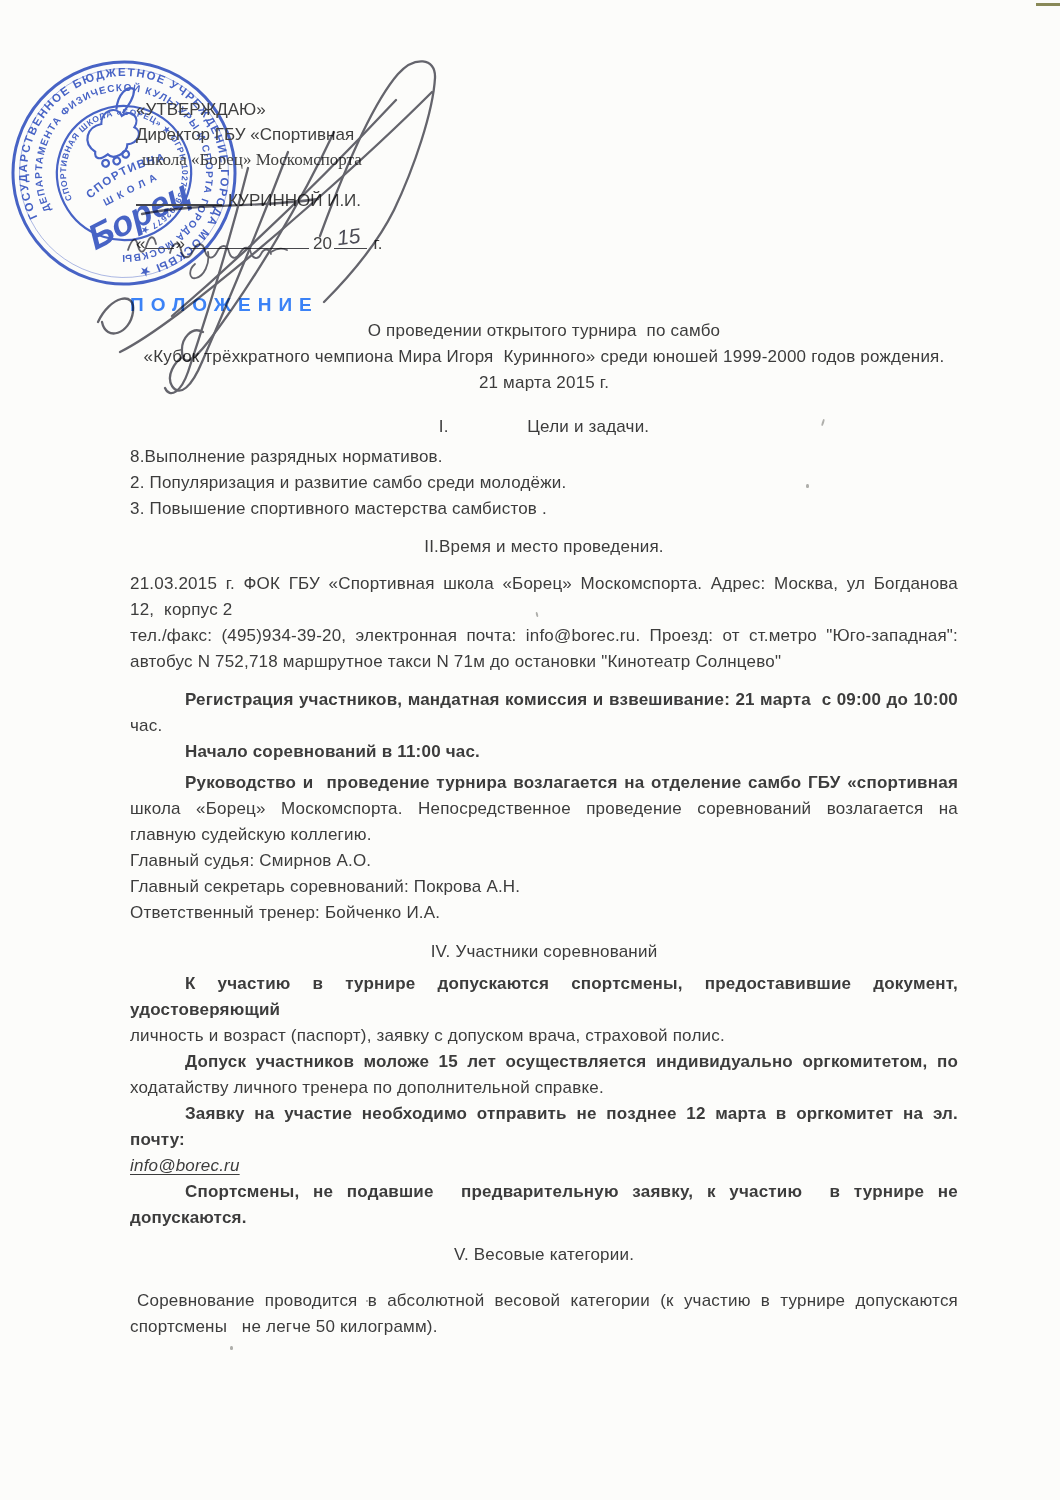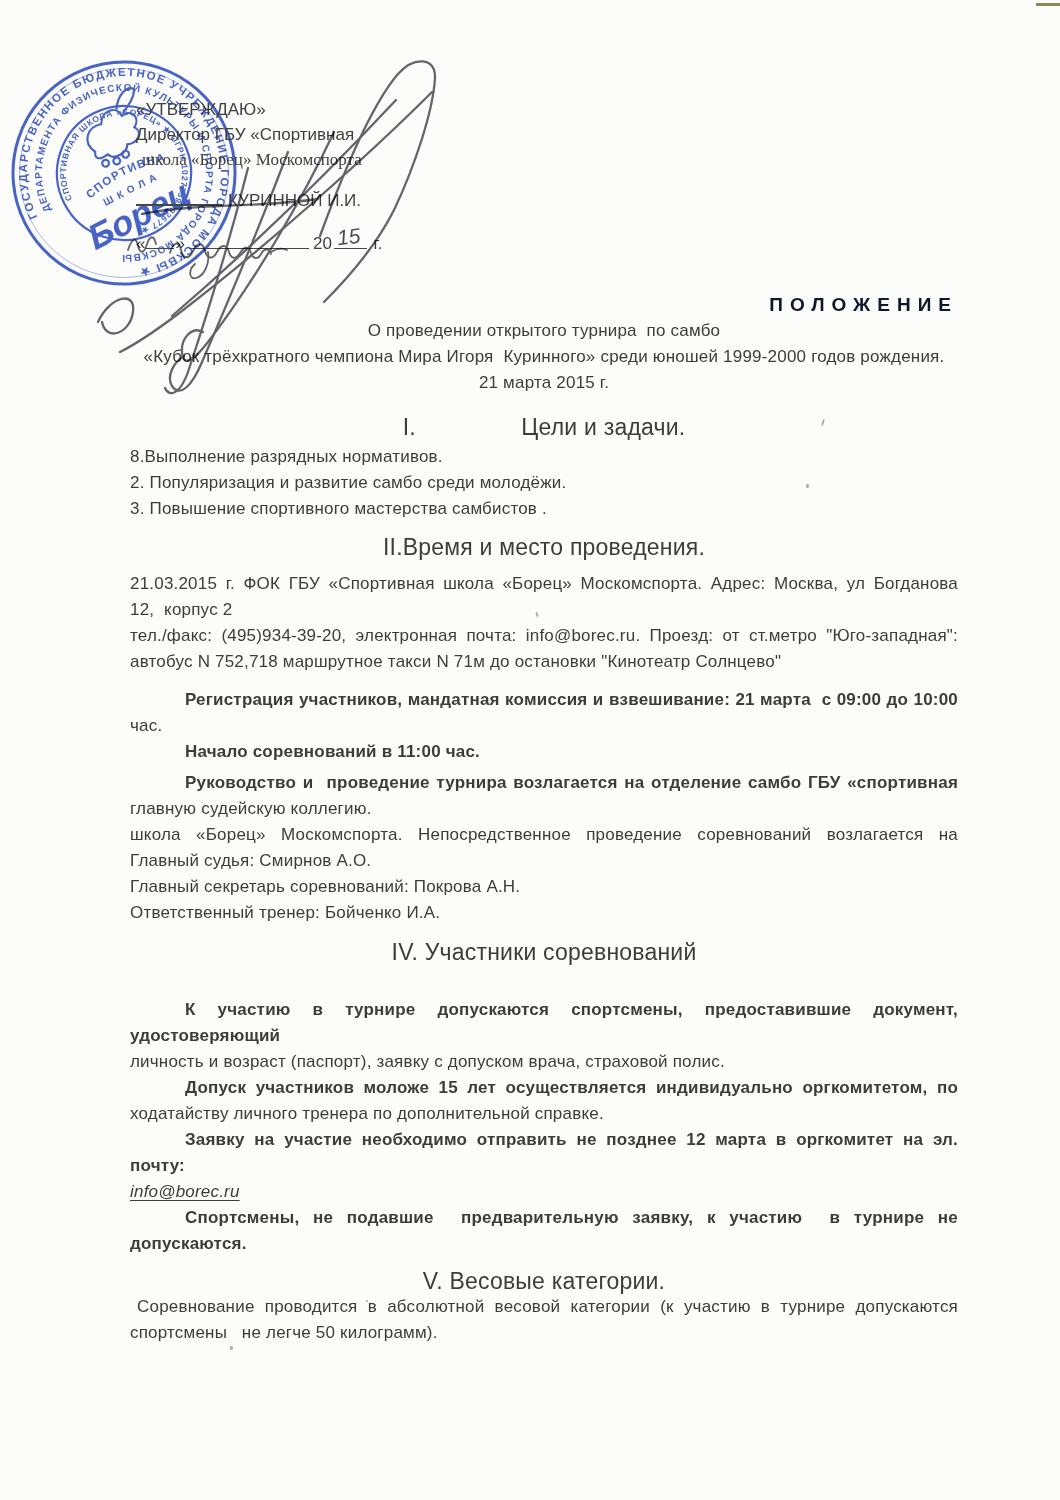--- a/index.html
+++ b/index.html
@@ -26,39 +26,39 @@
 
   
   .stamp{position:absolute;left:8px;top:57px;width:232px;height:232px;z-index:2;mix-blend-mode:multiply;opacity:.88;}
   .stamp svg{filter:blur(.3px);}
 
   
   .signature-svg{position:absolute;left:0;top:0;width:1060px;height:1500px;z-index:4;pointer-events:none;mix-blend-mode:multiply;}
 
   
   .doc{position:absolute;left:130px;top:292px;width:828px;z-index:3;font-size:17px;line-height:26px;letter-spacing:.2px;}
-  .doc-title{text-align:right;font-weight:bold;font-size:19px;letter-spacing:7px;line-height:26px;color:#0f172a;}
+  .doc-title{text-align:left;font-weight:bold;font-size:19px;letter-spacing:7px;line-height:26px;color:#3b82f6;}
   .t-line{text-align:center;line-height:26px;}
-  .sec-h{text-align:center;line-height:26px;margin:0;font-weight:normal;font-size:23px;}
+  .sec-h{text-align:center;line-height:26px;margin:0;font-weight:normal;font-size:17px;}
   .ln{line-height:26px;}
   .fill{text-align:justify;text-align-last:justify;}
   .ind{text-indent:55px;font-weight:bold;}
   .ind-sm{text-indent:7px;}
   .email{text-decoration:underline;text-underline-offset:3px;font-style:italic;}
   #sec1h{margin-top:18px;}
   .items{margin-top:4px;}
   #sec2h{margin-top:12px;}
   #s2b1{margin-top:11px;}
   #s2b2{margin-top:12px;}
   #sec3h{margin-top:9px;}
   #s3b1{margin-top:5px;}
   #sec4h{margin-top:13px;}
-  #s4b1{margin-top:32px;}
+  #s4b1{margin-top:6px;}
   #sec5h{margin-top:11px;}
-  #s5b1{}
+  #s5b1{margin-top:20px;}
 </style>
 </head>
 <body>
 
 <div class="page">
 
   <div class="corner-mark"></div>
 
   <div class="stamp">
     <svg width="232" height="232" viewBox="0 0 232 232">
@@ -154,22 +154,22 @@
       <div class="ln">автобус N 752,718 маршрутное такси N 71м до остановки "Кинотеатр Солнцево"</div>
     </div>
     <div id="s2b2">
       <div class="ln fill ind">Регистрация участников, мандатная комиссия и взвешивание: 21 марта &nbsp;с 09:00 до 10:00</div>
       <div class="ln">час.</div>
       <div class="ln ind">Начало соревнований в 11:00 час.</div>
     </div>
 
     <div id="s3b1">
       <div class="ln fill ind">Руководство и &nbsp;проведение турнира возлагается на отделение самбо ГБУ «спортивная</div>
+      <div class="ln fill">школа «Борец» Москомспорта. Непосредственное проведение соревнований возлагается на</div>
       <div class="ln">главную судейскую коллегию.</div>
-      <div class="ln fill">школа «Борец» Москомспорта. Непосредственное проведение соревнований возлагается на</div>
       <div class="ln">Главный судья: Смирнов А.О.</div>
       <div class="ln">Главный секретарь соревнований: Покрова А.Н.</div>
       <div class="ln">Ответственный тренер: Бойченко И.А.</div>
     </div>
 
     <div id="sec4h" class="sec-h">IV. Участники соревнований</div>
     <div id="s4b1">
       <div class="ln fill ind">К участию в турнире допускаются спортсмены, предоставившие документ, удостоверяющий</div>
       <div class="ln">личность и возраст (паспорт), заявку с допуском врача, страховой полис.</div>
       <div class="ln fill ind">Допуск участников моложе 15 лет осуществляется индивидуально оргкомитетом, по</div>

